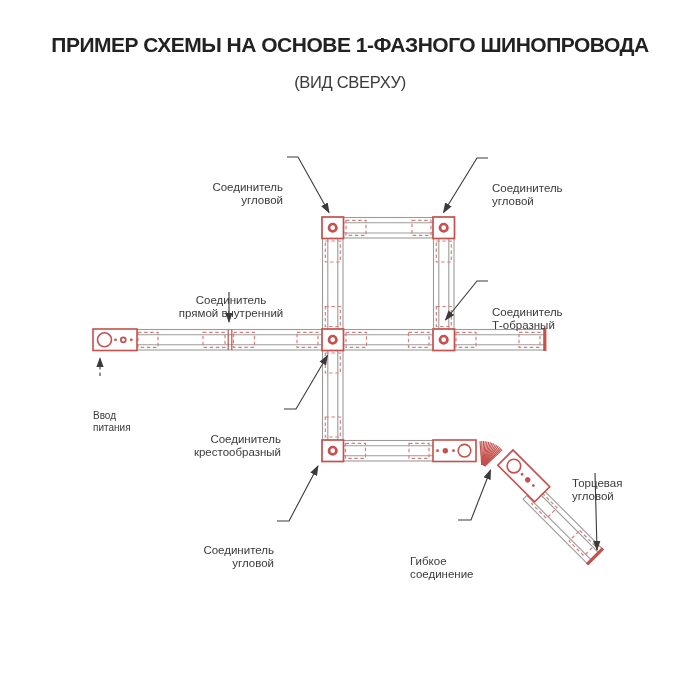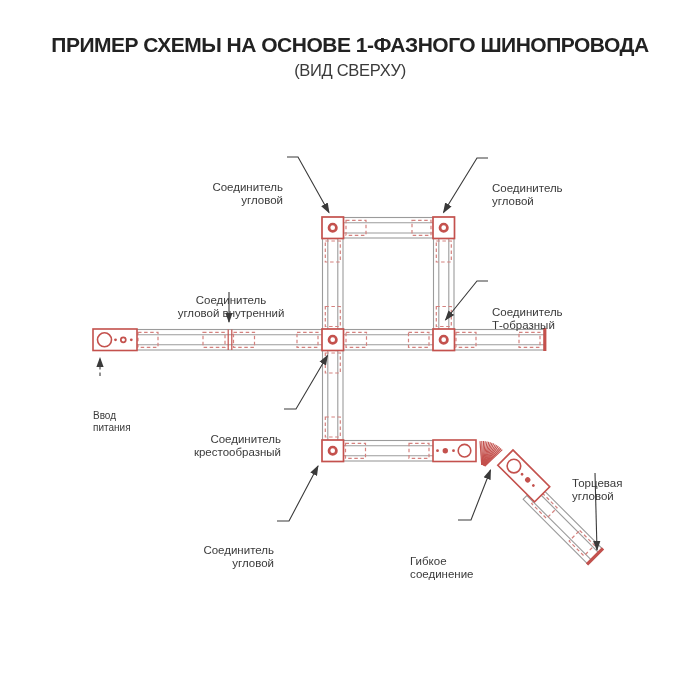--- a/index.html
+++ b/index.html
@@ -1,20 +1,20 @@
 <!DOCTYPE html>
 <html><head>
 <meta charset="utf-8">
 <style>
   html,body{margin:0;padding:0;background:#ffffff;}
   .stage{position:relative;width:700px;height:700px;background:#fff;overflow:hidden;
          font-family:"Liberation Sans", sans-serif;}
   .hdr{position:absolute;top:33px;left:0;width:700px;text-align:center;}
   .hdr .title{font-size:21px;font-weight:bold;color:#222;letter-spacing:-0.5px;}
-  .hdr .subtitle{font-size:16.5px;font-weight:normal;color:#3a3a3a;margin-top:4px;letter-spacing:-0.3px;}
+  .hdr .subtitle{font-size:16.5px;font-weight:normal;color:#3a3a3a;margin-top:16px;letter-spacing:-0.3px;}
   svg.diagram{position:absolute;left:0;top:0;}
   .lbl{position:absolute;font-size:11.5px;line-height:13.2px;color:#3a3a3a;white-space:nowrap;margin-top:32px;}
   .lbl span{display:block;}
   .lbl.r{text-align:right;}
   .lbl.c{text-align:center;white-space:normal;}
   .lbl.small{font-size:10px;line-height:11.5px;}
 </style>
 </head>
 <body>
 
@@ -197,21 +197,21 @@
     <span>угловой</span>
   </div>
 
   <div class="lbl" style="left:492px;top:150px;">
     <span>Соединитель</span>
     <span>угловой</span>
   </div>
 
   <div class="lbl c" style="left:172px;top:262px;width:118px;">
     <span>Соединитель</span>
-    <span>угловой внутренний</span>
+    <span>прямой внутренний</span>
   </div>
 
   <div class="lbl" style="left:492px;top:274px;">
     <span>Соединитель</span>
     <span>Т-образный</span>
   </div>
 
   <div class="lbl r" style="right:419px;top:401px;">
     <span>Соединитель</span>
     <span>крестообразный</span>

